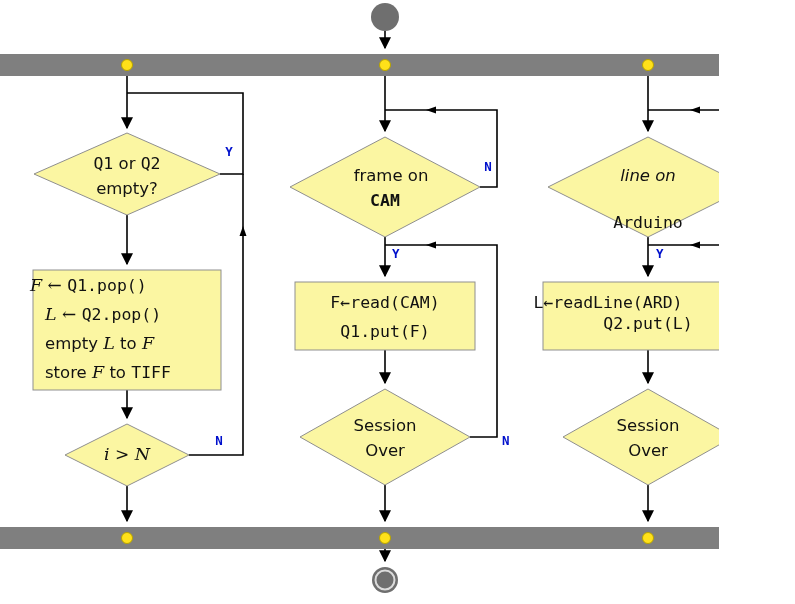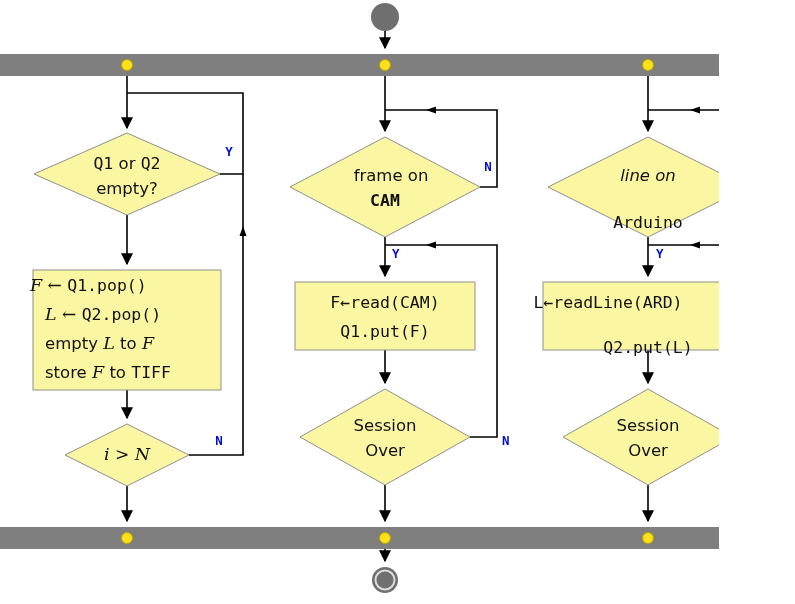--- a/index.html
+++ b/index.html
@@ -108,18 +108,18 @@
 <div class="lbl ctr mono" style="left:385px;top:332px;">Q1.put(F)</div>
 <div class="lbl ctr sans" style="left:385px;top:426px;">Session</div>
 <div class="lbl ctr sans" style="left:385px;top:451px;">Over</div>
 <div class="lbl lft branch" style="left:502px;top:441px;">N</div>
 
 <div class="lbl ctr sans" style="left:648px;top:176px;font-style:italic;">line on</div>
 <div class="lbl ctr mono" style="left:648px;top:207px;margin-top:16px;">Arduino</div>
 <div class="lbl ctr branch" style="left:748px;top:167px;">N</div>
 <div class="lbl lft branch" style="left:656px;top:254px;">Y</div>
 <div class="lbl ctr mono" style="left:608px;top:303px;">L←readLine(ARD)</div>
-<div class="lbl ctr mono" style="left:648px;top:348px;">Q2.put(L)</div>
+<div class="lbl ctr mono" style="left:648px;top:324px;">Q2.put(L)</div>
 <div class="lbl ctr sans" style="left:648px;top:426px;">Session</div>
 <div class="lbl ctr sans" style="left:648px;top:451px;">Over</div>
 <div class="lbl lft branch" style="left:764px;top:441px;">N</div>
 
 </div>
 
 </body></html>

